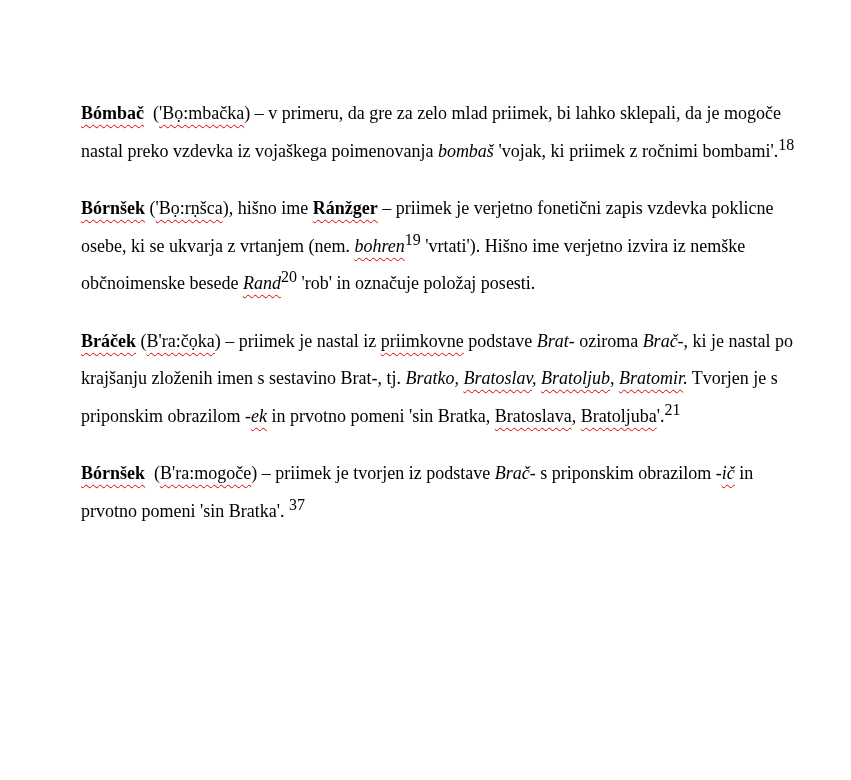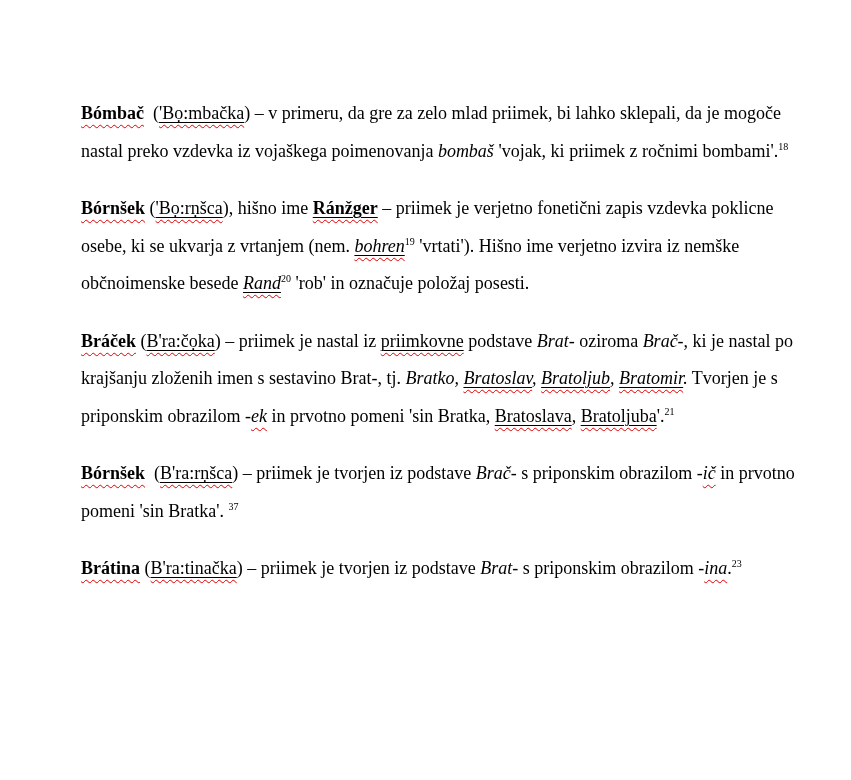--- a/index.html
+++ b/index.html
@@ -25,41 +25,39 @@
   p.entry {
     font-size: 18px;
     line-height: 37.5px;
     margin: 0 0 20px 0;
     white-space: pre-wrap;
     text-align: left;
   }
   .b { font-weight: bold; }
   .i { font-style: italic; margin-top: 9px; }
   .u {
-    text-decoration: underline;
     text-decoration-thickness: 1px;
     text-underline-offset: 3px;
   }
   .sq {
     text-decoration-line: underline;
     text-decoration-style: wavy;
     text-decoration-color: #e00000;
     text-decoration-thickness: 1px;
     text-underline-offset: 4.5px;
   }
   sup.sup {
-    font-size: 10px;
+    font-size: 16px;
     line-height: 0;
     vertical-align: super;
   }
 </style>
 </head>
 <body>
 
 <div class="doc">
   <div class="entries" id="entries">
       <p class="entry"><span class="b"><span class="sq">Bómbač</span></span><span>  (</span><span class="u"><span class="sq">'Bọ:mbačka</span></span><span>) – v primeru, da gre za zelo mlad priimek, bi lahko sklepali, da je mogoče nastal preko vzdevka iz vojaškega poimenovanja </span><span class="i">bombaš</span><span> 'vojak, ki priimek z ročnimi bombami'.</span><sup class="sup">18</sup></p>
       <p class="entry"><span class="b"><span class="sq">Bórnšek</span></span><span> (</span><span class="u"><span class="sq">'Bọ:rṇšca</span></span><span>), hišno ime </span><span class="b u"><span class="sq">Ránžger</span></span><span> – priimek je verjetno fonetični zapis vzdevka poklicne osebe, ki se ukvarja z vrtanjem (nem. </span><span class="i u"><span class="sq">bohren</span></span><sup class="sup">19</sup><span> 'vrtati'). Hišno ime verjetno izvira iz nemške občnoimenske besede </span><span class="i u"><span class="sq">Rand</span></span><sup class="sup">20</sup><span> 'rob' in označuje položaj posesti.</span></p>
       <p class="entry"><span class="b"><span class="sq">Bráček</span></span><span> (</span><span class="u"><span class="sq">B'ra:čọka</span></span><span>) – priimek je nastal iz </span><span class="u"><span class="sq">priimkovne</span></span><span> podstave </span><span class="i">Brat-</span><span> oziroma </span><span class="i">Brač-</span><span>, ki je nastal po krajšanju zloženih imen s sestavino Brat-, tj. </span><span class="i">Bratko,</span><span> </span><span class="i u"><span class="sq">Bratoslav</span></span><span class="i">, </span><span class="i u"><span class="sq">Bratoljub</span></span><span class="i">, </span><span class="i u"><span class="sq">Bratomir</span></span><span class="i">.</span><span> Tvorjen je s priponskim obrazilom -</span><span class="i"><span class="sq">ek</span></span><span> in prvotno pomeni 'sin Bratka, </span><span class="u"><span class="sq">Bratoslava</span></span><span>, </span><span class="u"><span class="sq">Bratoljuba</span></span><span>'.</span><sup class="sup">21</sup></p>
-      <p class="entry"><span class="b"><span class="sq">Bórnšek</span></span><span>  (</span><span class="u"><span class="sq">B'ra:rṇšca</span></span><span>) – priimek je tvorjen iz podstave </span><span class="i">Brač-</span><span> s priponskim obrazilom -</span><span class="i"><span class="sq">ič</span></span><span> in prvotno pomeni 'sin Bratka'. </span><sup class="sup">37</sup></p>
-      <p class="entry"><span class="b"><span class="sq">Brátina</span></span><span> (</span><span class="u"><span class="sq">B'ra:tinačka</span></span><span>) – priimek je tvorjen iz podstave </span><span class="i">Brat-</span><span> s priponskim obrazilom -</span><span class="i"><span class="sq">ina</span></span><span>.</span><sup class="sup">23</sup></p>
+      <p class="entry"><span class="b"><span class="sq">Bórnšek</span></span><span>  (</span><span class="u"><span class="sq">B'ra:mogoče</span></span><span>) – priimek je tvorjen iz podstave </span><span class="i">Brač-</span><span> s priponskim obrazilom -</span><span class="i"><span class="sq">ič</span></span><span> in prvotno pomeni 'sin Bratka'. </span><sup class="sup">37</sup></p>
     </div>
 </div>
 
 </body></html>

